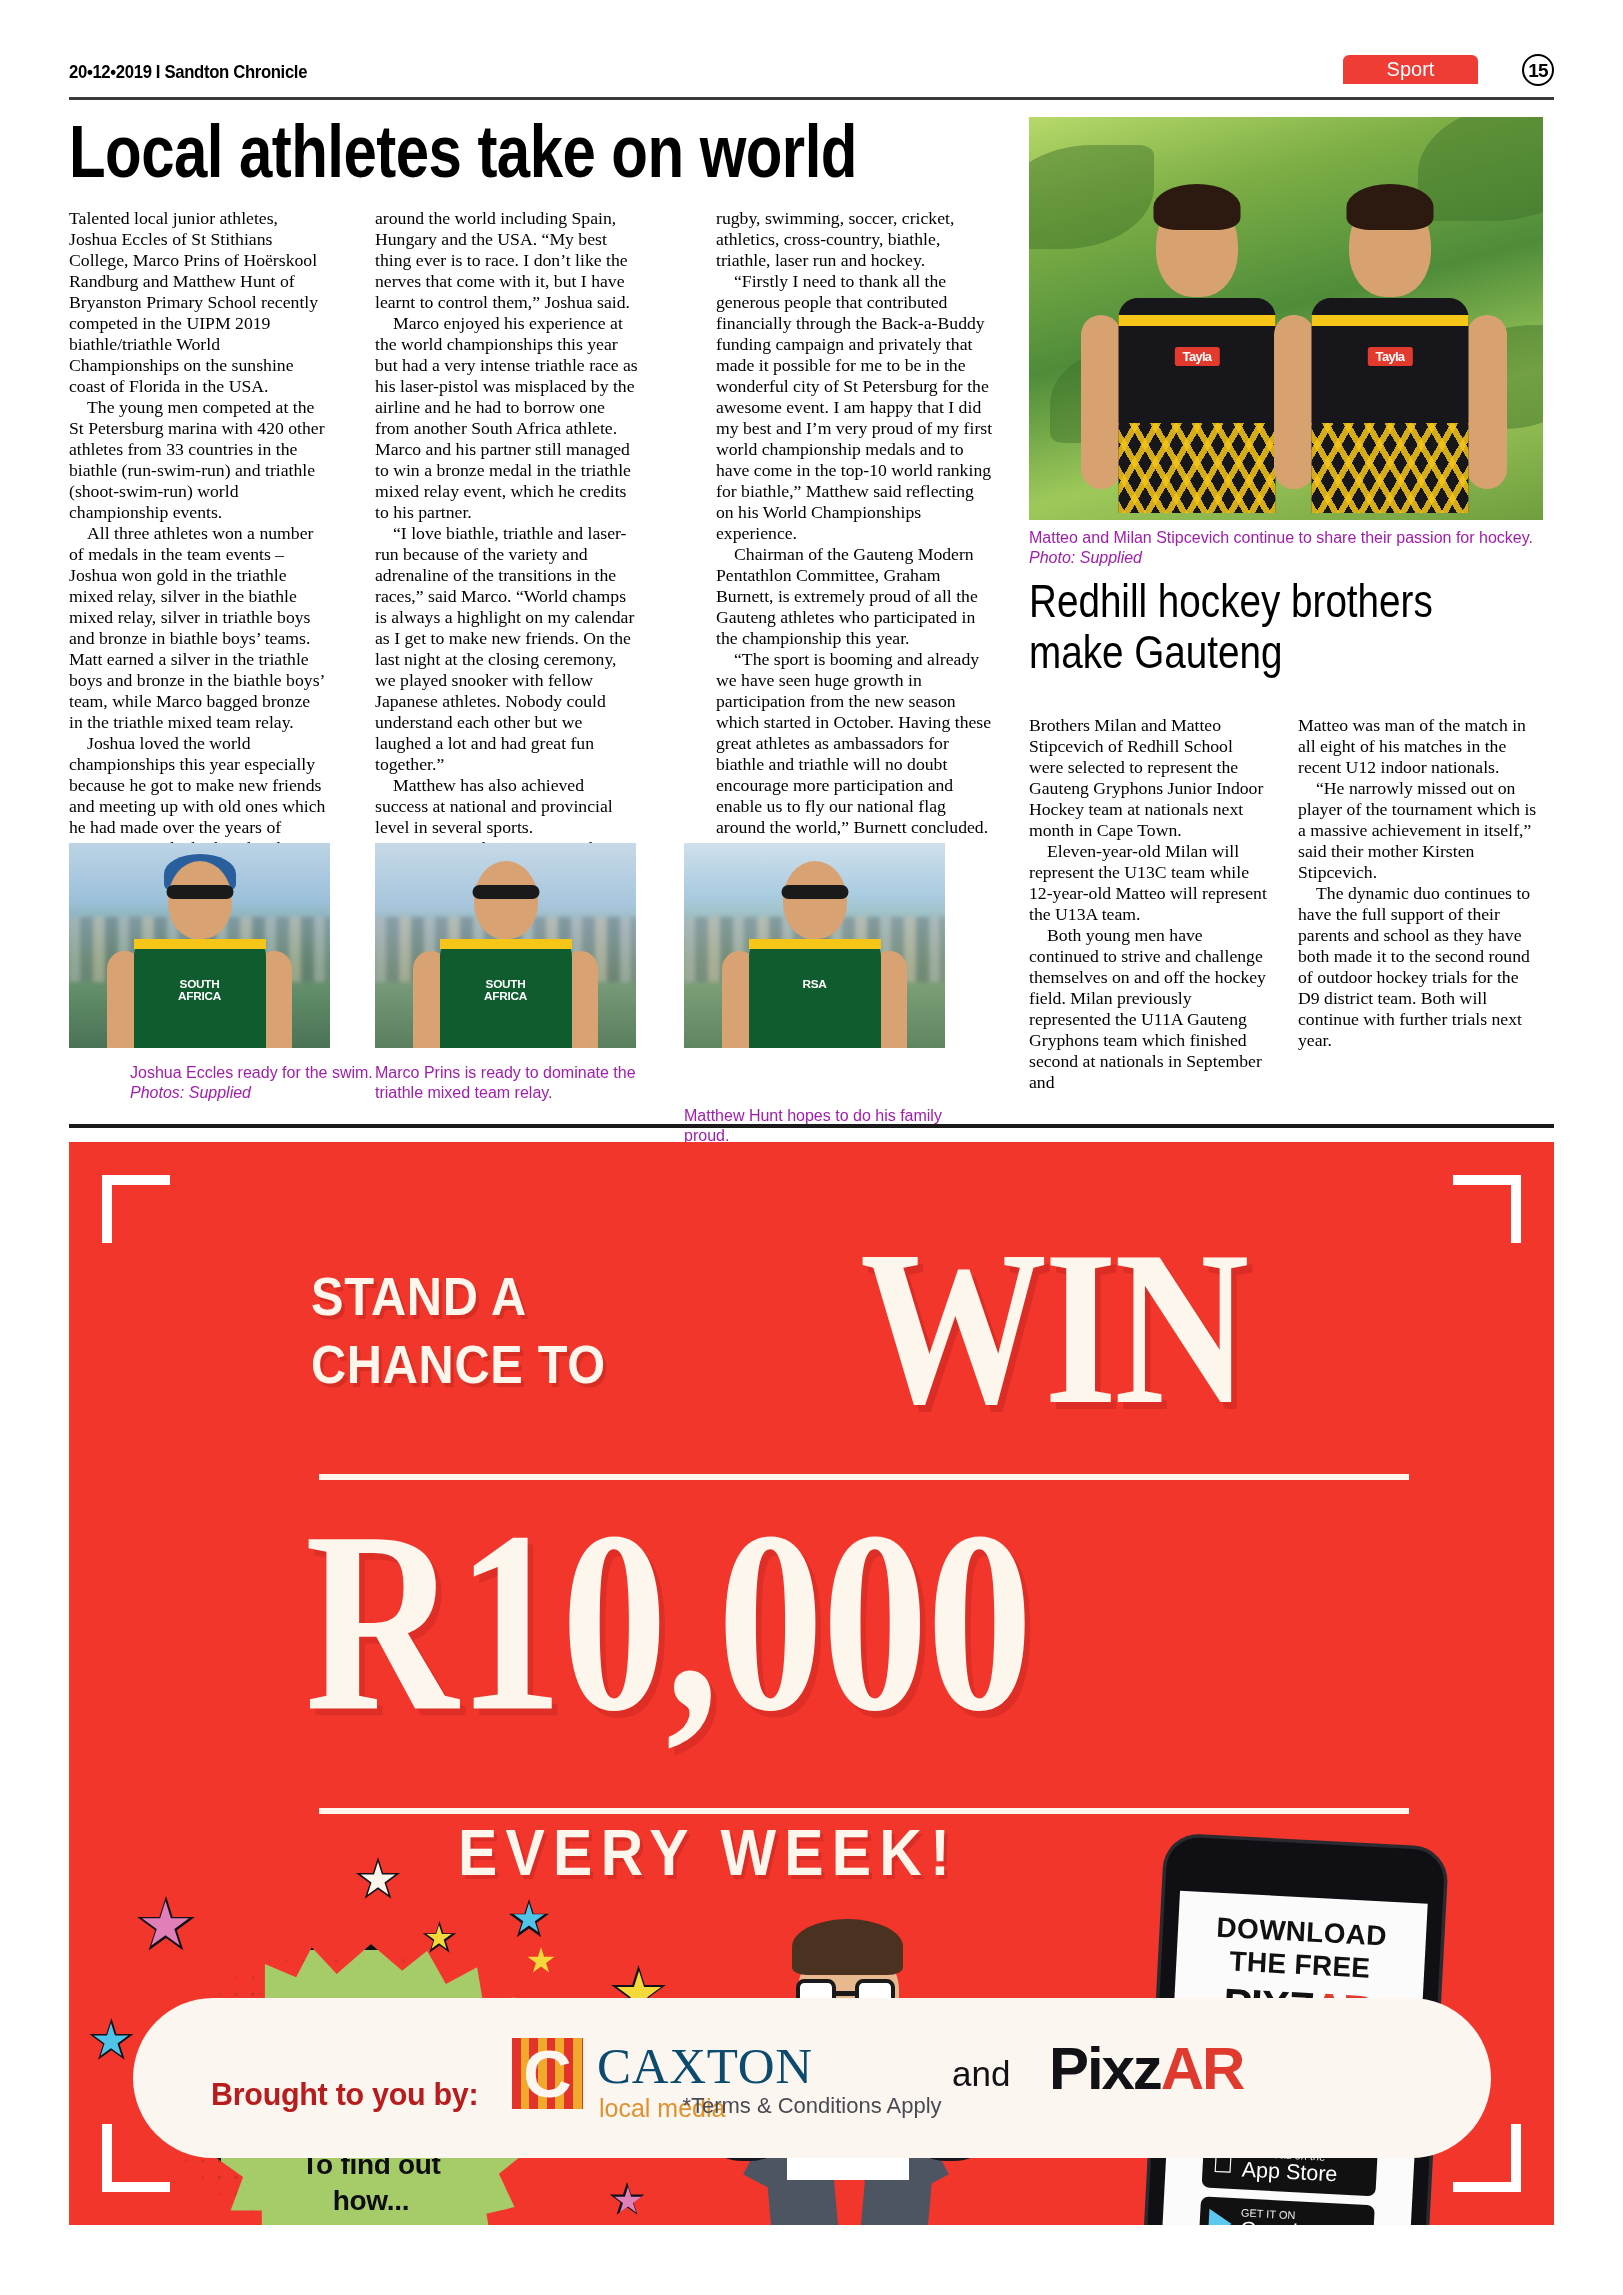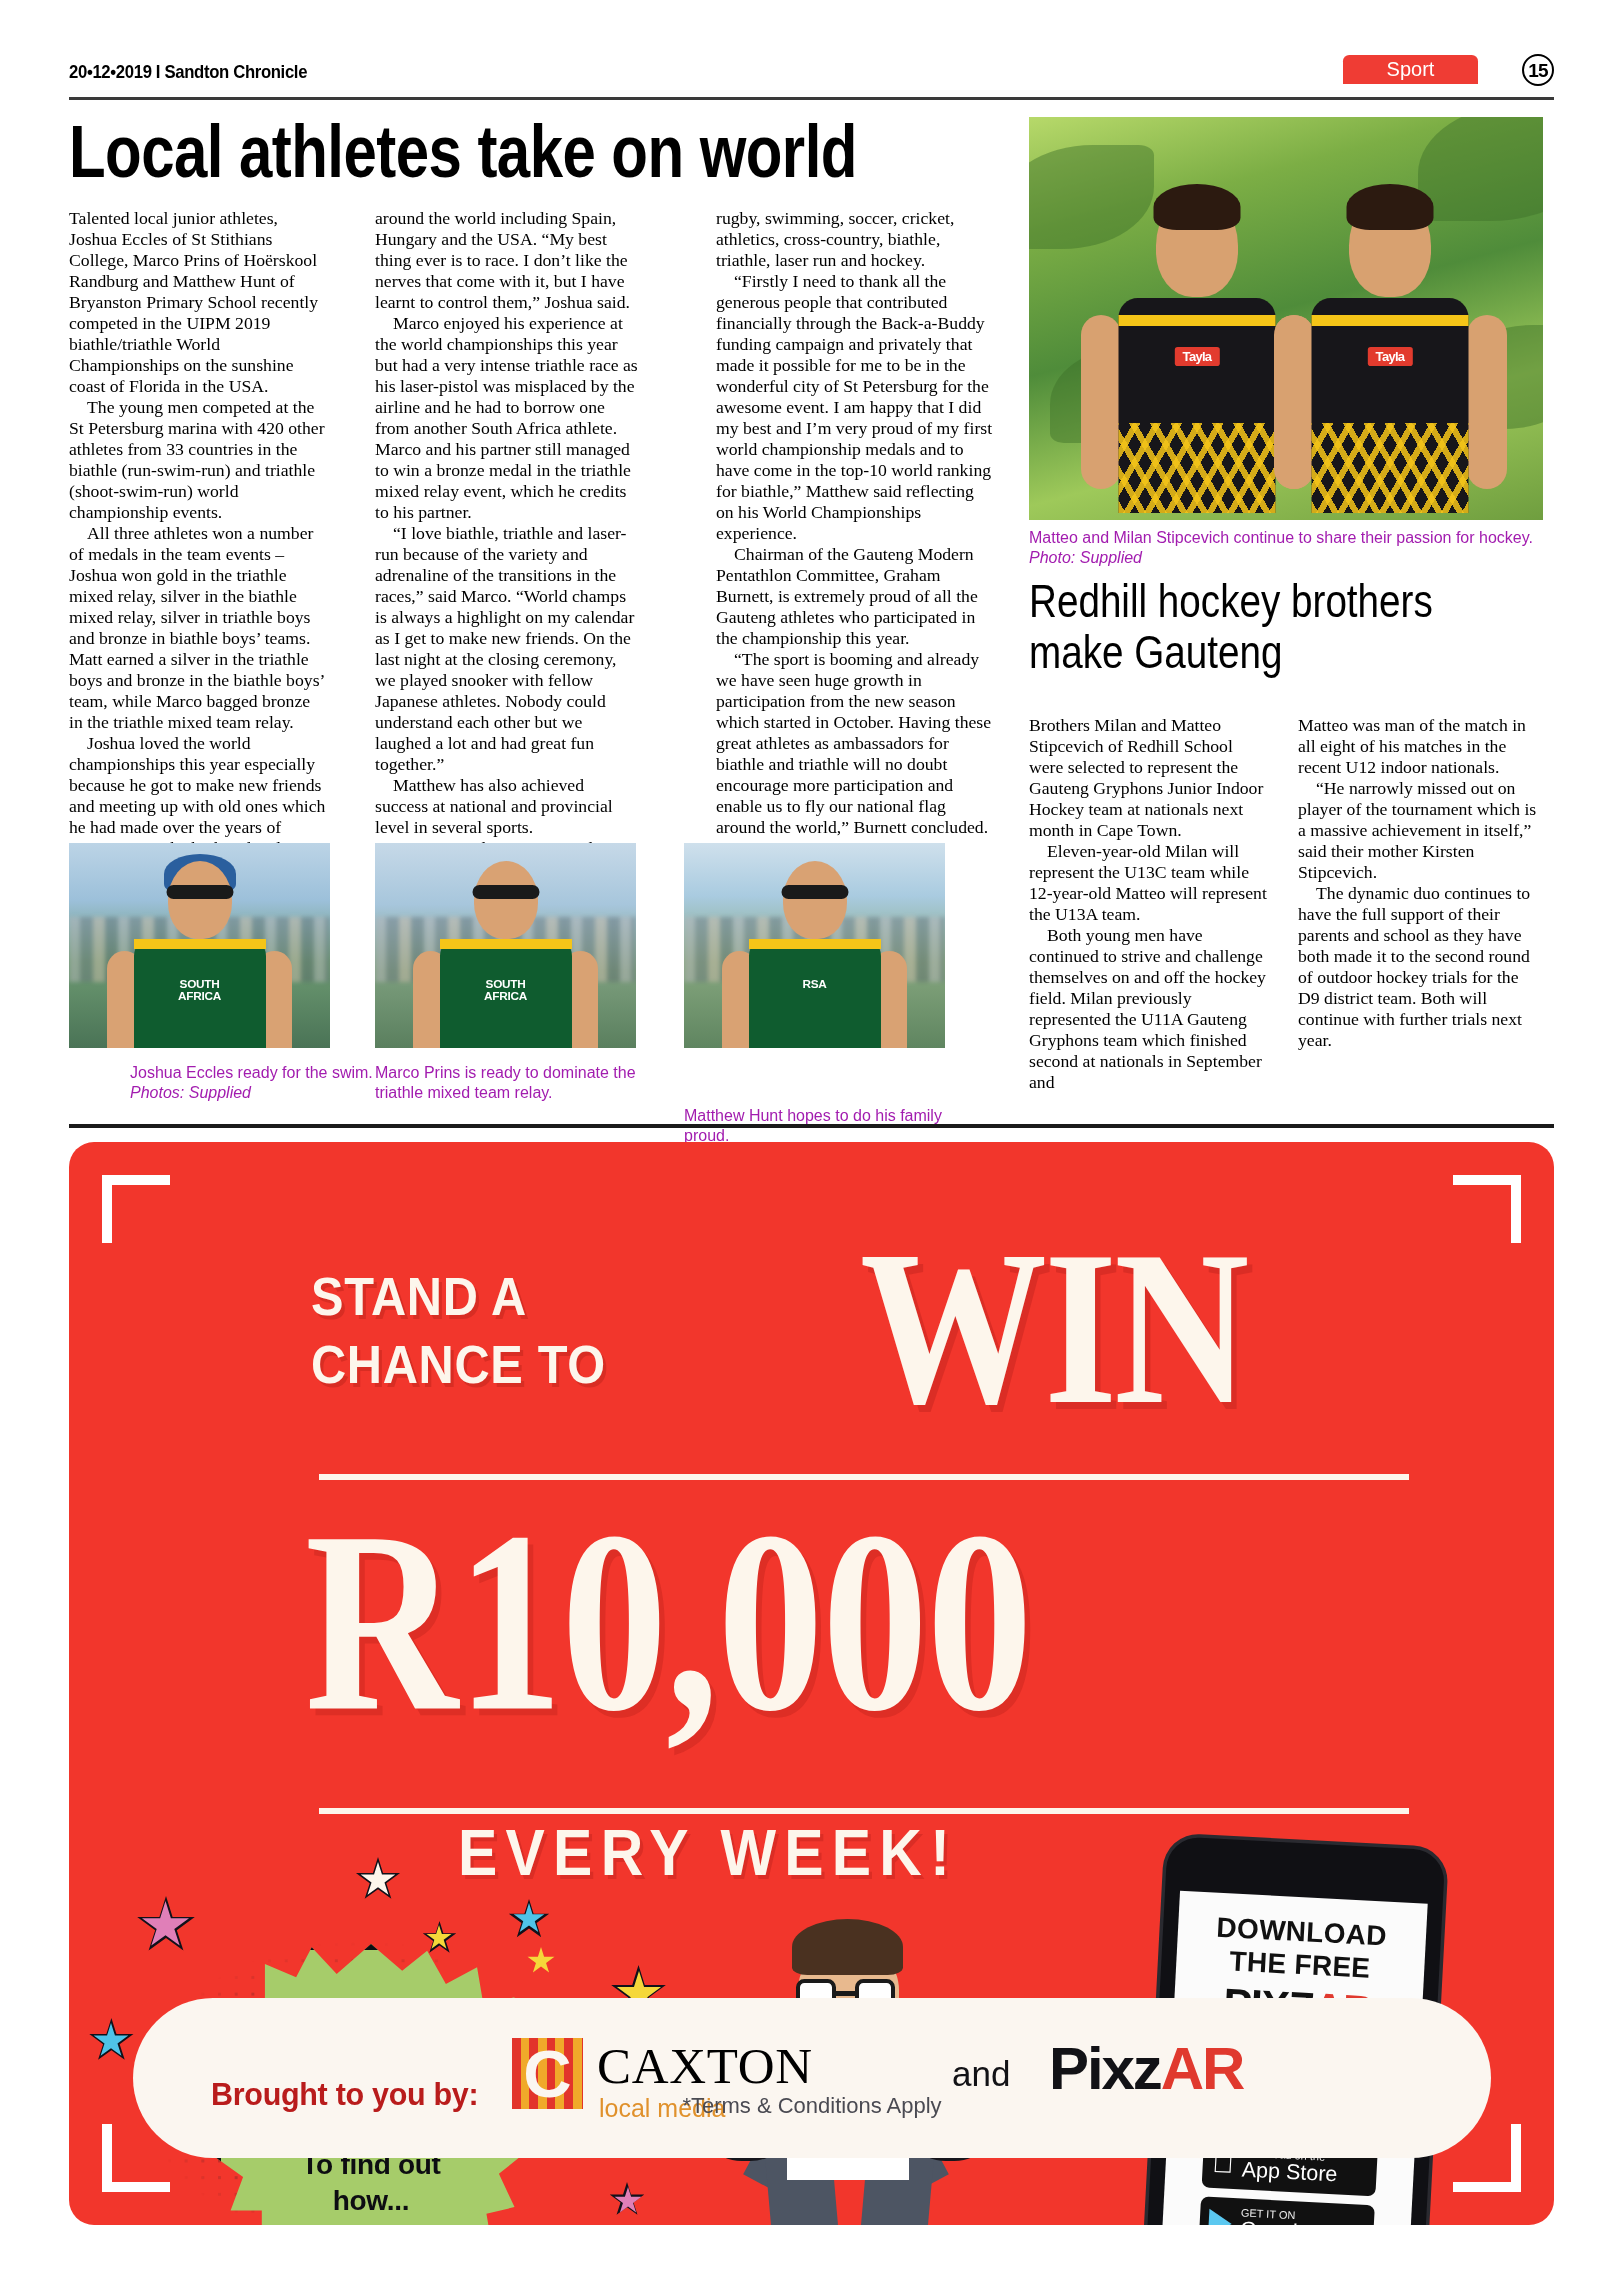--- a/index.html
+++ b/index.html
@@ -137,21 +137,21 @@
   .cr3 { left: 684px; width: 264px; margin-top: 43px; }
 
   .rule-mid {
     position: absolute; left: 69px; top: 1124px; width: 1485px; height: 3.5px;
     background: #1a1a1a;
   }
 
   
   .advert {
     position: absolute; left: 69px; top: 1142px; width: 1485px; height: 1083px;
-    background: #f2362c; overflow: hidden; border-radius: 25px;
+    background: #f2362c; overflow: hidden;
   }
   .ad-corner { position: absolute; width: 9.7px; background: #fff; }
   .ad-corner-h { position: absolute; height: 9.7px; background: #fff; }
   .tl-v { left: 33px; top: 33px; height: 68px; }
   .tl-h { left: 33px; top: 33px; width: 68px; }
   .tr-v { right: 33px; top: 33px; height: 68px; }
   .tr-h { right: 33px; top: 33px; width: 68px; }
   .bl-v { left: 33px; bottom: 33px; height: 68px; }
   .bl-h { left: 33px; bottom: 33px; width: 68px; }
   .br-v { right: 33px; bottom: 33px; height: 68px; }
@@ -304,21 +304,21 @@
     font-size: 30.5px; color: #b91c1c; letter-spacing: -0.3px; }
   .cx-mark { position: absolute; left: 379px; top: 40px; width: 71px; height: 71px;
     background:
       repeating-linear-gradient(90deg,#e2342b 0 8.7px,#f0a92a 8.7px 17.4px),
       #e2342b;
   }
   .cx-mark::after { content:"C"; position:absolute; inset:0; display:flex;
     align-items:center; justify-content:center; color:#fbf6f0;
     font-family:"Liberation Sans",sans-serif; font-weight:bold; font-size:67px; }
   .cx-name { position: absolute; left: 464px; top: 39px;
-    font-family: "Liberation Serif", serif; font-size: 51px; color: #000000;
+    font-family: "Liberation Serif", serif; font-size: 51px; color: #0c4a6e;
     letter-spacing: 0.7px; }
   .cx-sub { position: absolute; left: 466px; top: 96px;
     font-family: "Liberation Sans", sans-serif; font-size: 25px; color: #e0912c; }
   .bf-and { position: absolute; left: 819px; top: 56px;
     font-family: "Liberation Sans", sans-serif; font-size: 35px; color: #121216; }
   .bf-pixzar { position: absolute; left: 916px; top: 36px;
     font-family: "Liberation Sans", sans-serif; font-weight: bold;
     font-size: 60px; letter-spacing: -2.1px; color: #121216; }
   .terms { position: absolute; left: 0; bottom: 39px; width: 100%;
     text-align: center; font-family: "Liberation Sans", sans-serif;

